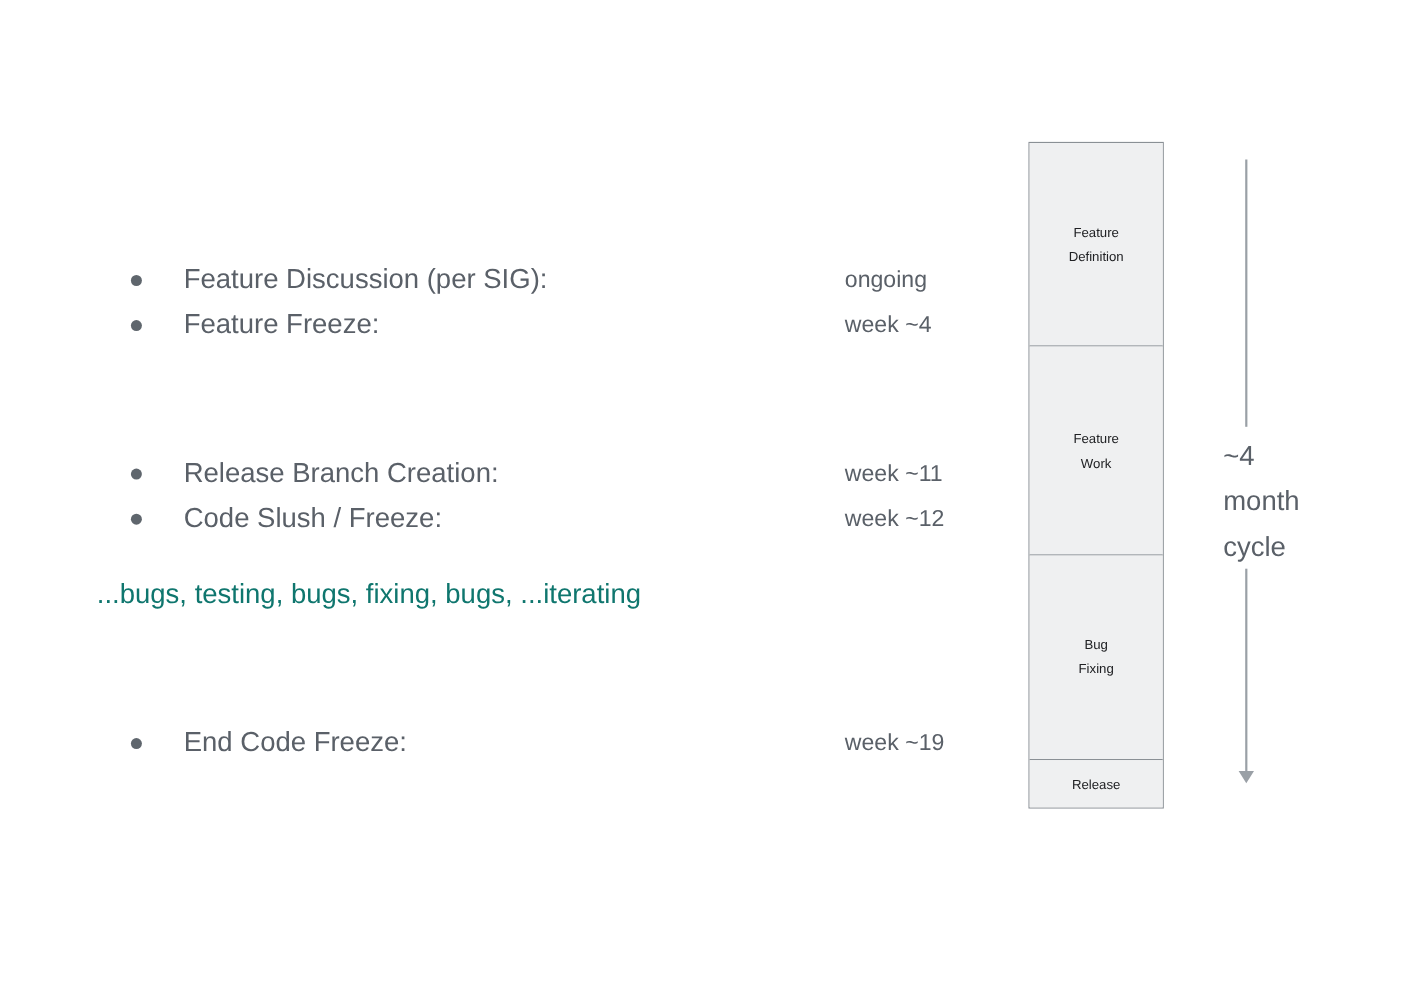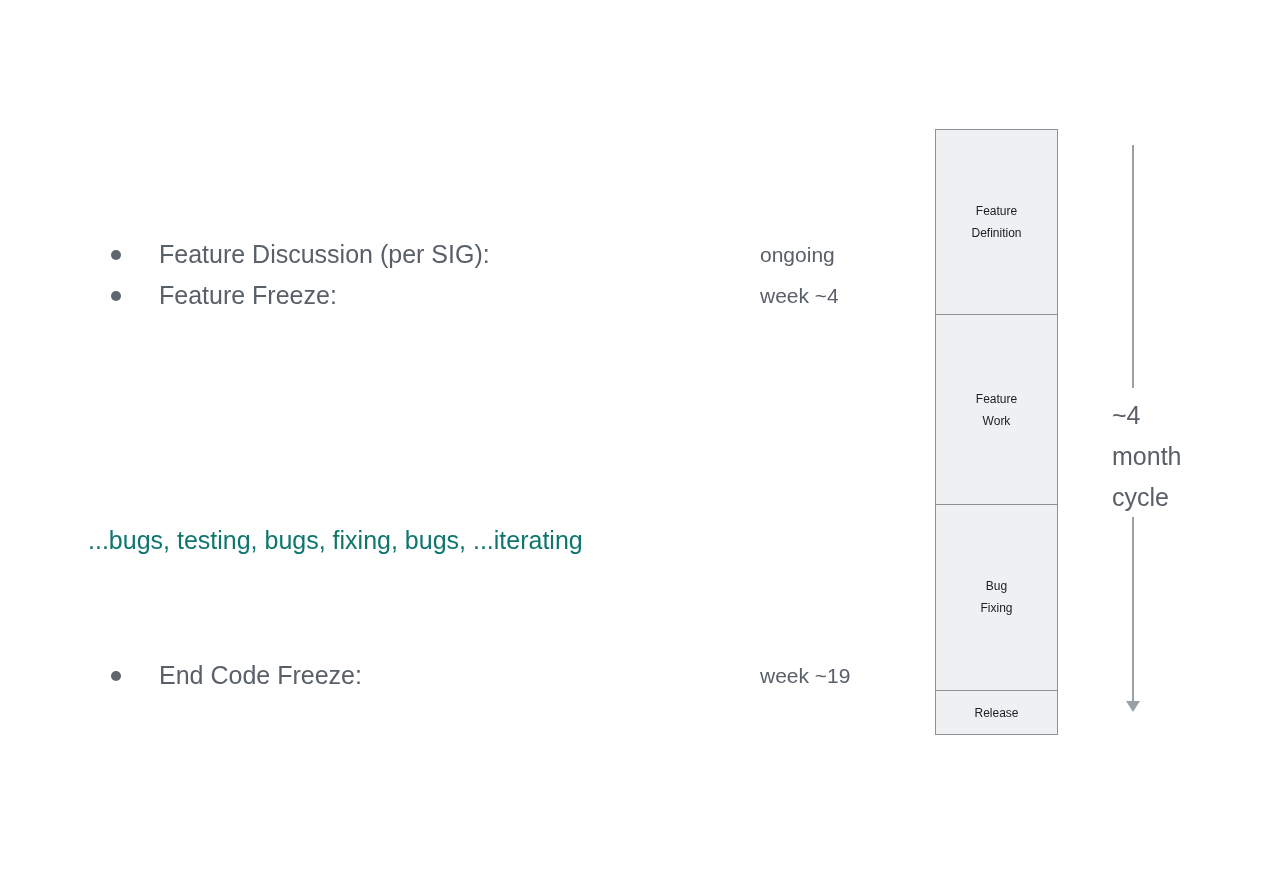--- a/index.html
+++ b/index.html
@@ -19,22 +19,23 @@
   
   #milestone-list {
     position: absolute;
     left: 0;
     top: 0;
     width: 930px;
     height: 895px;
   }
   .bullet-group {
     position: absolute;
-    left: 12px;
+    left: 0;
     width: 930px;
+    padding-left: 20px;
   }
   .bullet-row {
     position: relative;
     height: 41px;
     line-height: 41px;
   }
   .bullet-dot {
     position: absolute;
     left: 99px;
     top: 50%;
@@ -153,20 +154,32 @@
       <span class="bullet-label">Feature Discussion (per SIG):</span>
       <span class="bullet-value">ongoing</span>
     </div>
     <div class="bullet-row">
       <span class="bullet-dot"></span>
       <span class="bullet-label">Feature Freeze:</span>
       <span class="bullet-value">week ~4</span>
     </div>
   </div>
 
+  <div class="bullet-group" style="top: 410px;">
+    <div class="bullet-row">
+      <span class="bullet-dot"></span>
+      <span class="bullet-label">Release Branch Creation:</span>
+      <span class="bullet-value">week ~11</span>
+    </div>
+    <div class="bullet-row">
+      <span class="bullet-dot"></span>
+      <span class="bullet-label">Code Slush / Freeze:</span>
+      <span class="bullet-value">week ~12</span>
+    </div>
+  </div>
 
   <div class="bullet-group" style="top: 655px;">
     <div class="bullet-row">
       <span class="bullet-dot"></span>
       <span class="bullet-label">End Code Freeze:</span>
       <span class="bullet-value">week ~19</span>
     </div>
   </div>
 
   <div id="iterating-note">...bugs, testing, bugs, fixing, bugs, ...iterating</div>

